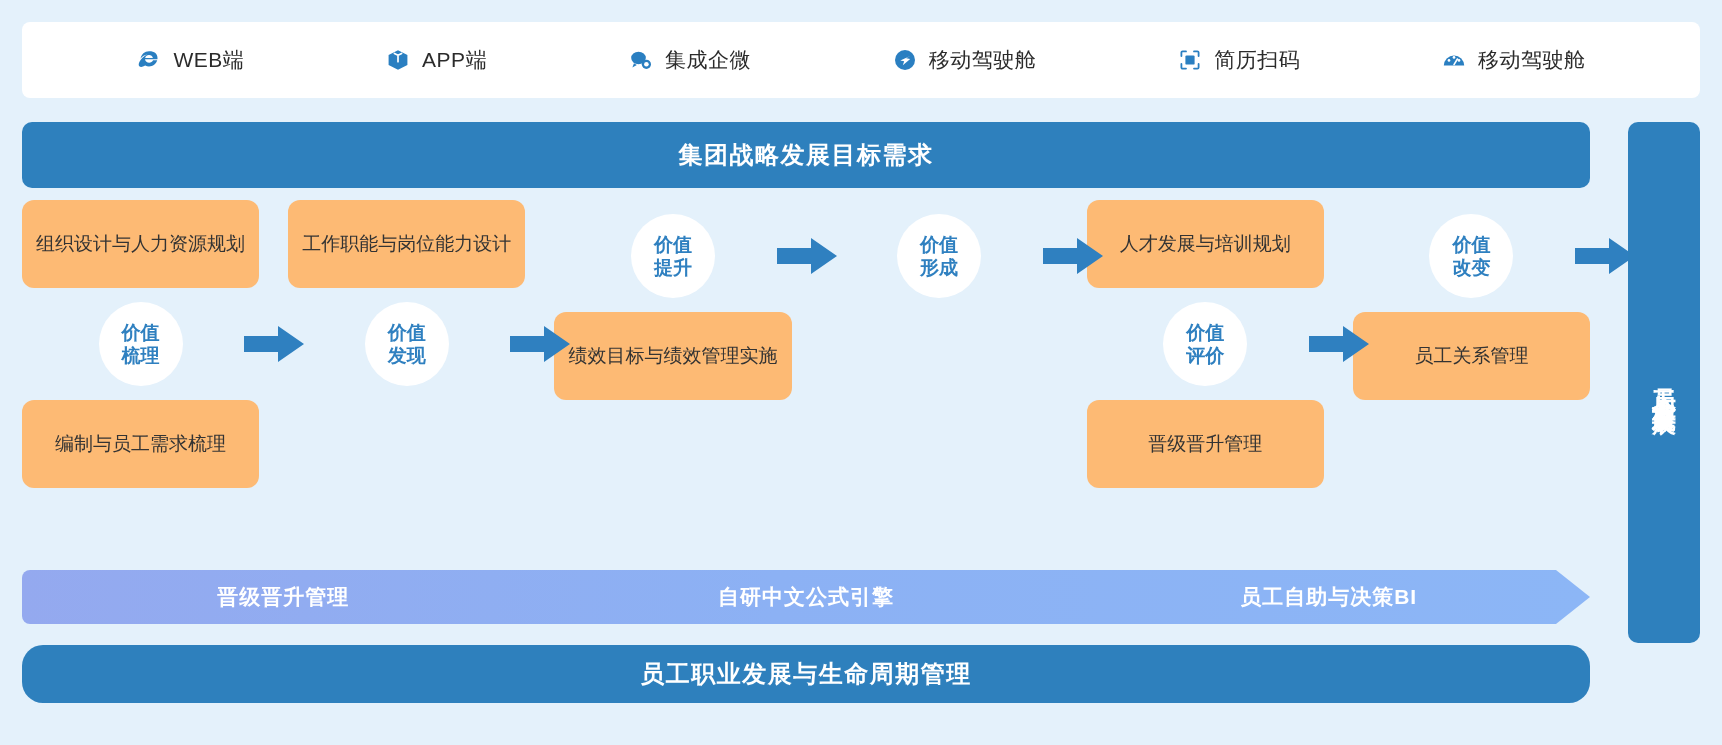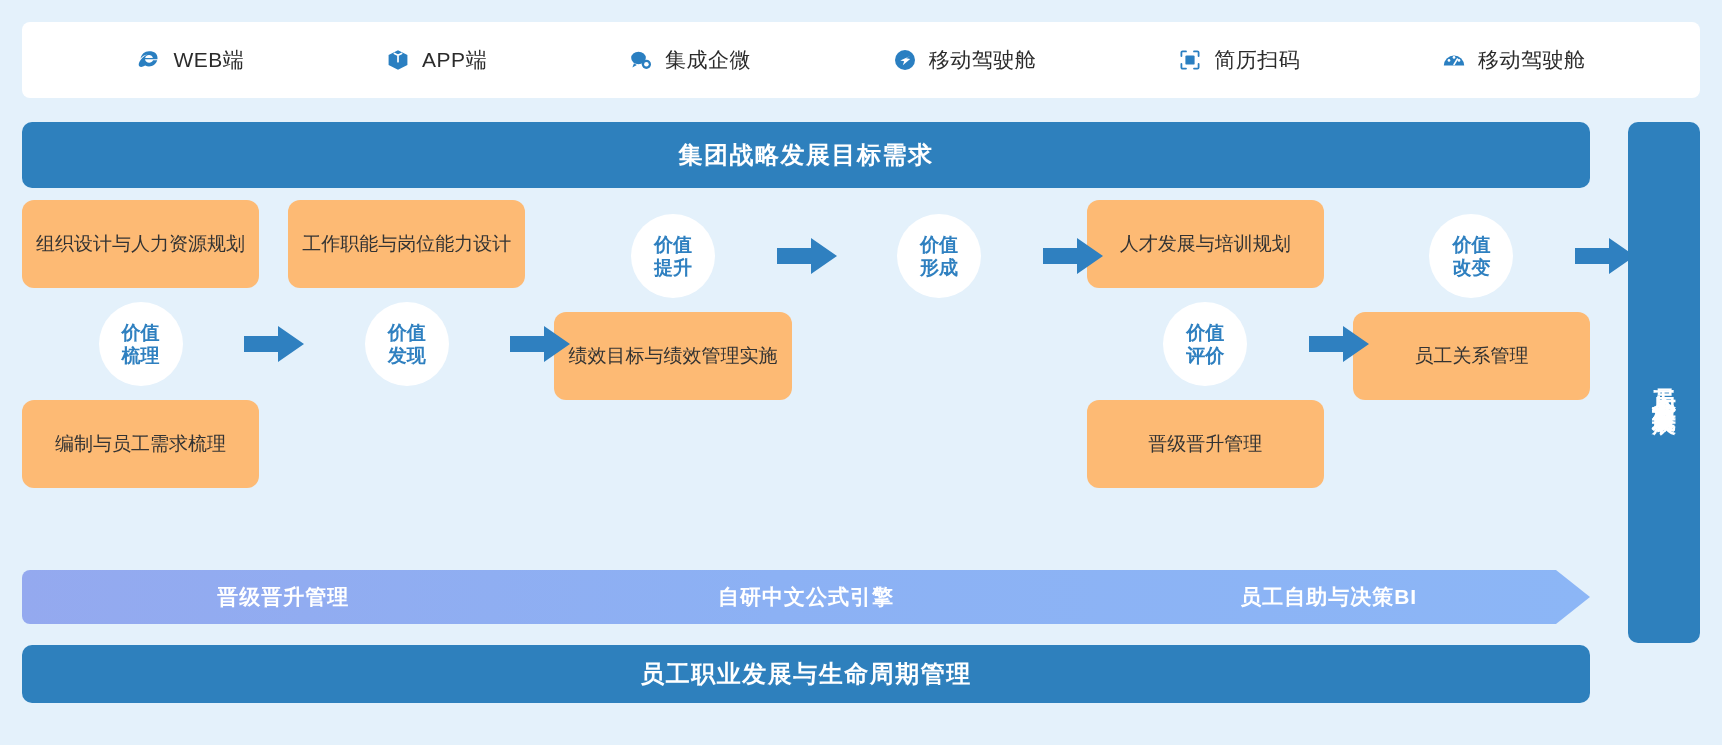--- a/index.html
+++ b/index.html
@@ -54,21 +54,21 @@
     position: absolute;
     left: 22px;
     width: 1568px;
     background: #2e80bd;
     border-radius: 10px;
     display: flex;
     align-items: center;
     justify-content: center;
   }
   .band-top { top: 122px; height: 66px; }
-  .band-bottom { top: 645px; height: 58px; }
+  .band-bottom { top: 645px; height: 58px; border-radius: 21px; }
   .band-title {
     color: #ffffff;
     font-size: 24px;
     font-weight: bold;
     letter-spacing: 1.5px;
   }
 
   
   .grid {
     position: absolute;

